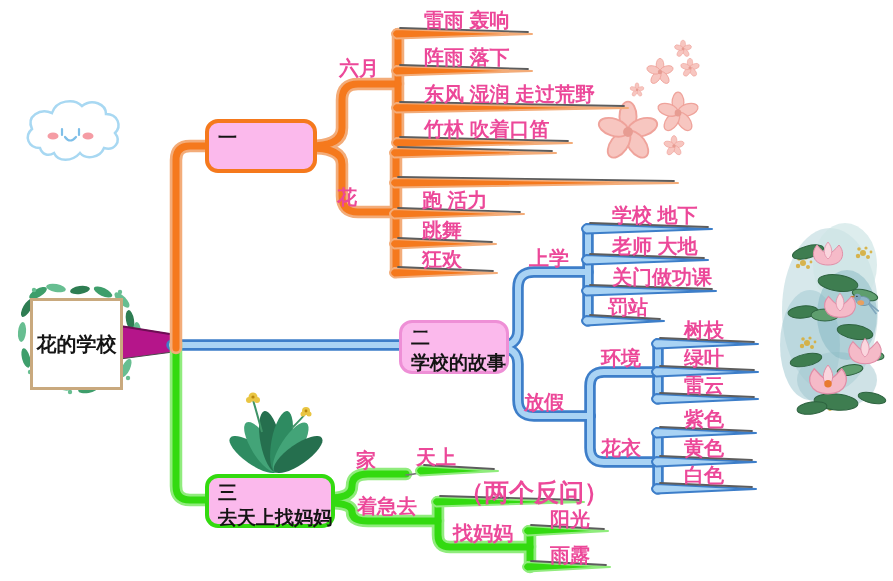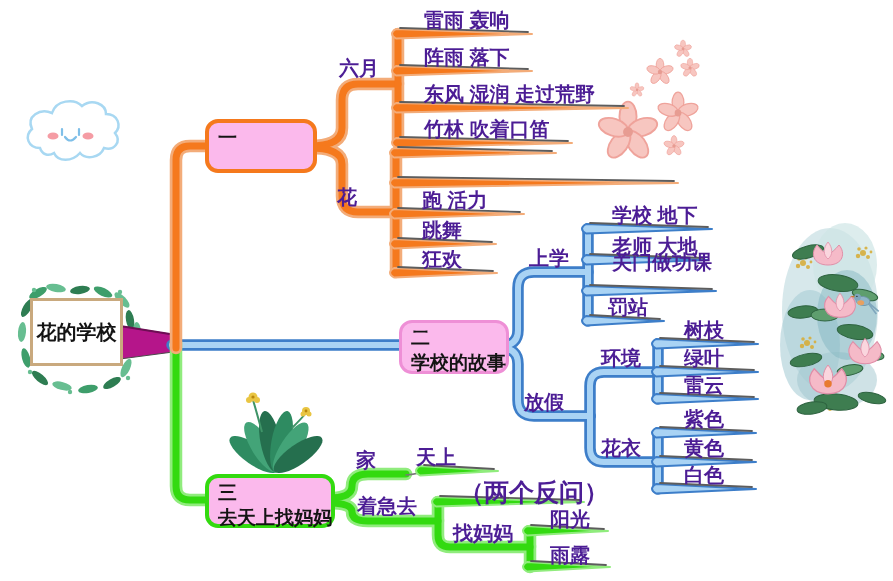--- a/index.html
+++ b/index.html
@@ -1,27 +1,27 @@
 <!DOCTYPE html>
 <html><head>
 <meta charset="utf-8">
 <style>
   html,body{margin:0;padding:0;background:#fff;}
   #stage{position:relative;width:893px;height:581px;background:#ffffff;overflow:hidden;
          font-family:"Liberation Sans",sans-serif;}
   #lines-svg{position:absolute;left:0;top:0;}
-  .label{position:absolute;font-weight:bold;font-size:20px;color:#4c1d95;white-space:nowrap;line-height:1.15;}
+  .label{position:absolute;font-weight:bold;font-size:20px;color:#ec4899;white-space:nowrap;line-height:1.15;}
   .label.small{font-size:25px;}
   .node{position:absolute;background:#FBB9EC;border-radius:13px;padding:2px 9px;box-sizing:border-box;
         font-weight:bold;font-size:19px;line-height:1.32;color:#141414;}
   .node span{display:block;white-space:nowrap;}
   #node-one{left:205px;top:119px;width:112px;height:54px;border:4px solid #F5791D;}
   #node-two{left:399px;top:320px;width:110px;height:54px;border:3px solid #EE8FD6;}
   #node-three{left:205px;top:474px;width:130px;height:54px;border:4px solid #33DA10;}
-  #root-node{position:absolute;left:30px;top:298px;width:93px;height:68px;background:#fff;
+  #root-node{position:absolute;left:30px;top:298px;width:93px;height:92px;background:#fff;
              border:3px solid #C9A97E;box-sizing:border-box;display:flex;align-items:center;justify-content:center;
              font-weight:bold;font-size:20px;color:#141414;}
 </style>
 </head>
 <body>
 
 <div id="stage">
 
   <svg id="lines-svg" width="893" height="581" viewBox="0 0 893 581">
 
@@ -328,21 +328,21 @@
   <div class="label" style="left:424px;top:118px">竹林 吹着口笛</div>
   <div class="label" style="left:424px;top:83px">东风 湿润 走过荒野</div>
   <div class="label" style="left:337px;top:186px">花</div>
   <div class="label" style="left:422px;top:189px">跑 活力</div>
   <div class="label" style="left:422px;top:219px">跳舞</div>
   <div class="label" style="left:422px;top:248px">狂欢</div>
 
   <div class="label" style="left:529px;top:247px">上学</div>
   <div class="label" style="left:612px;top:204px">学校 地下</div>
   <div class="label" style="left:612px;top:235px">老师 大地</div>
-  <div class="label" style="left:612px;top:251px">关门做功课</div>
+  <div class="label" style="left:612px;top:266px">关门做功课</div>
   <div class="label" style="left:608px;top:296px">罚站</div>
   <div class="label" style="left:524px;top:391px">放假</div>
   <div class="label" style="left:601px;top:347px">环境</div>
   <div class="label" style="left:684px;top:319px">树枝</div>
   <div class="label" style="left:684px;top:347px">绿叶</div>
   <div class="label" style="left:684px;top:374px">雷云</div>
   <div class="label" style="left:601px;top:437px">花衣</div>
   <div class="label" style="left:684px;top:408px">紫色</div>
   <div class="label" style="left:684px;top:437px">黄色</div>
   <div class="label" style="left:684px;top:464px">白色</div>

